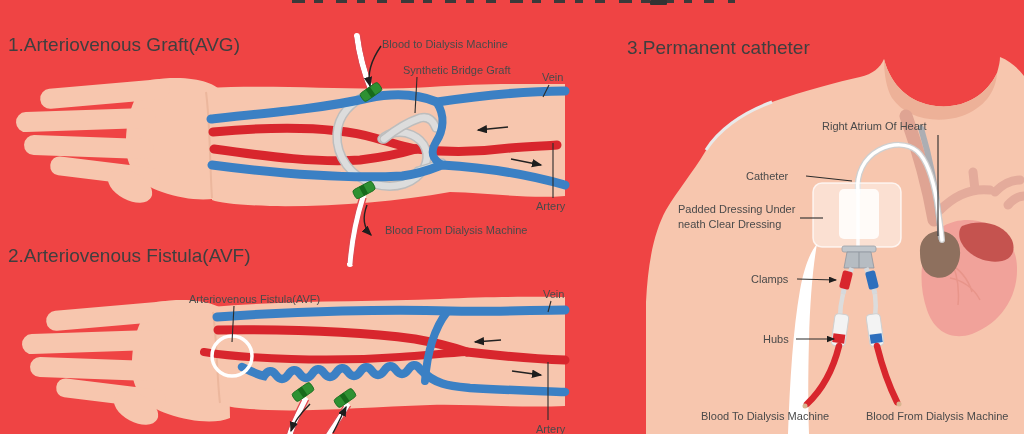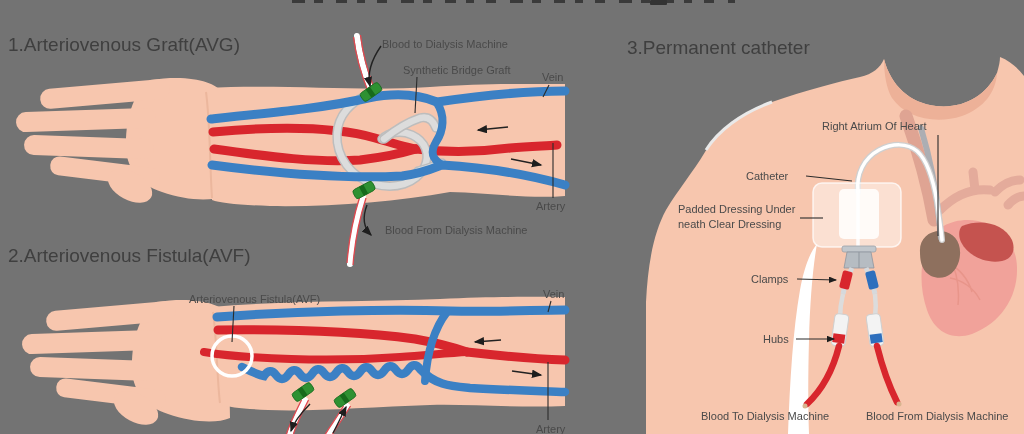--- a/index.html
+++ b/index.html
@@ -1,20 +1,20 @@
 <!DOCTYPE html>
 <html style="--artery: #d8262d; --vein: #3b80c4; --skin: #f7c6ae; --skin-shadow: #edb198; --graft: #dcdcdc; --clamp: #2e9132; --label-text: #4a4a4a; --heading-text: #3f3f3f;"><head>
 <meta charset="utf-8">
 <style>
   :root{
     --artery:#d8262d; --vein:#3b80c4; --skin:#f7c6ae; --skin-shadow:#edb198;
     --graft:#dcdcdc; --clamp:#2e9132; --label-text:#4a4a4a; --heading-text:#3f3f3f;
   }
   html,body{margin:0;padding:0;background:#fff;}
-  .stage{position:relative;width:1024px;height:434px;background:#737373;overflow:hidden;
+  .stage{position:relative;width:1024px;height:434px;background:#ef4444;overflow:hidden;
          font-family:"Liberation Sans",sans-serif;}
   svg{position:absolute;left:0;top:0;display:block;}
   .skin{fill:var(--skin);}
   .skinshade{fill:var(--skin-shadow);}
   .vein{stroke:var(--vein);fill:none;stroke-linecap:round;}
   .artery{stroke:var(--artery);fill:none;stroke-linecap:round;}
   .graftb{stroke:#bdbdbd;fill:none;stroke-linecap:round;stroke-width:9.5;}
   .graftc{stroke:var(--graft);fill:none;stroke-linecap:round;stroke-width:6.5;}
   .leader{stroke:#2b2b2b;stroke-width:1.1;fill:none;}
   .flow{stroke:#222;stroke-width:1.4;fill:none;}

